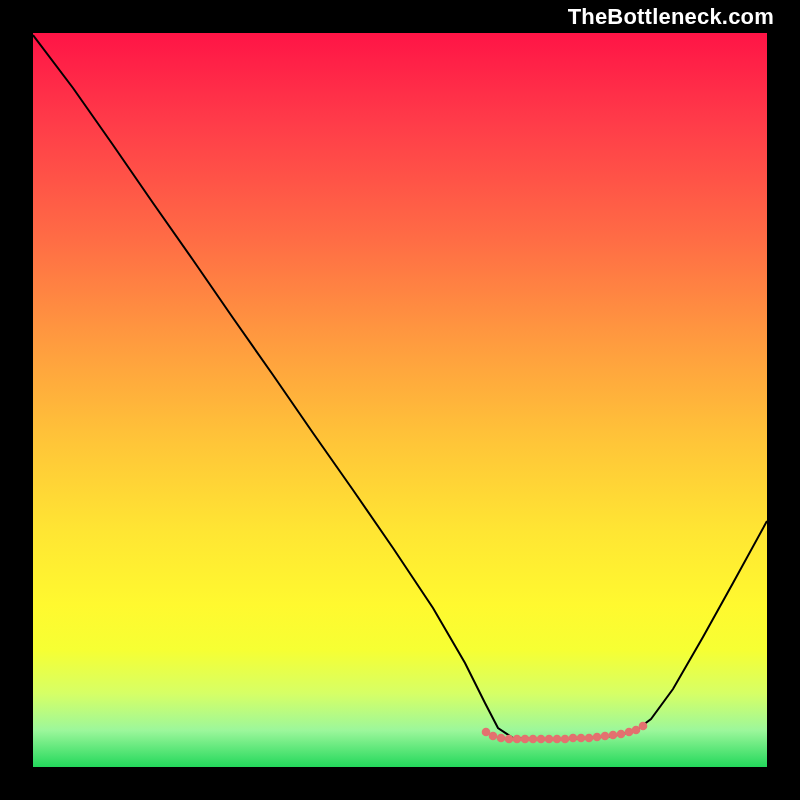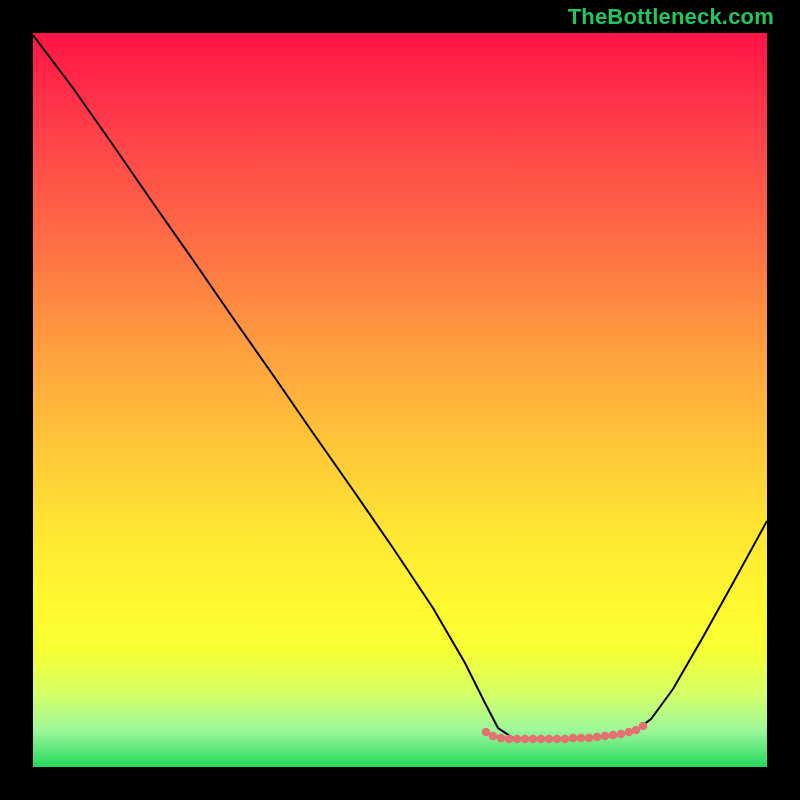--- a/index.html
+++ b/index.html
@@ -10,21 +10,21 @@
     width: 800px; height: 800px;
     background: #000;
   }
   .watermark {
     position: absolute;
     top: 4px;
     right: 26px;
     font-family: Arial, Helvetica, sans-serif;
     font-size: 22px;
     font-weight: bold;
-    color: #22c55e;
+    color: #ffffff;
     letter-spacing: 0.2px;
   }
   .plot-area {
     position: absolute;
     left: 33px;
     top: 33px;
     width: 734px;
     height: 734px;
     overflow: hidden;
   }

